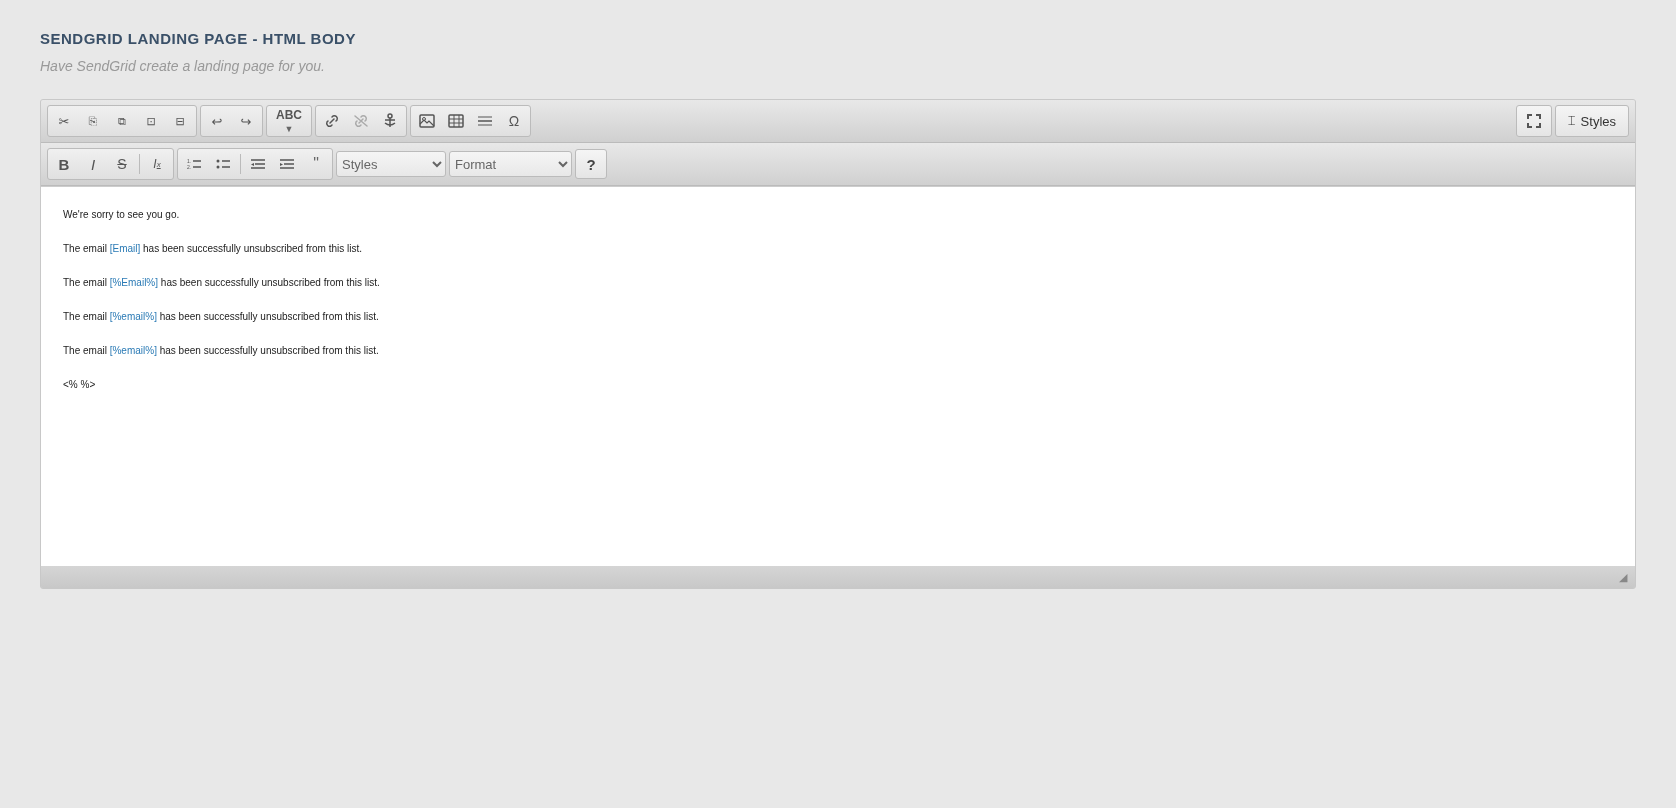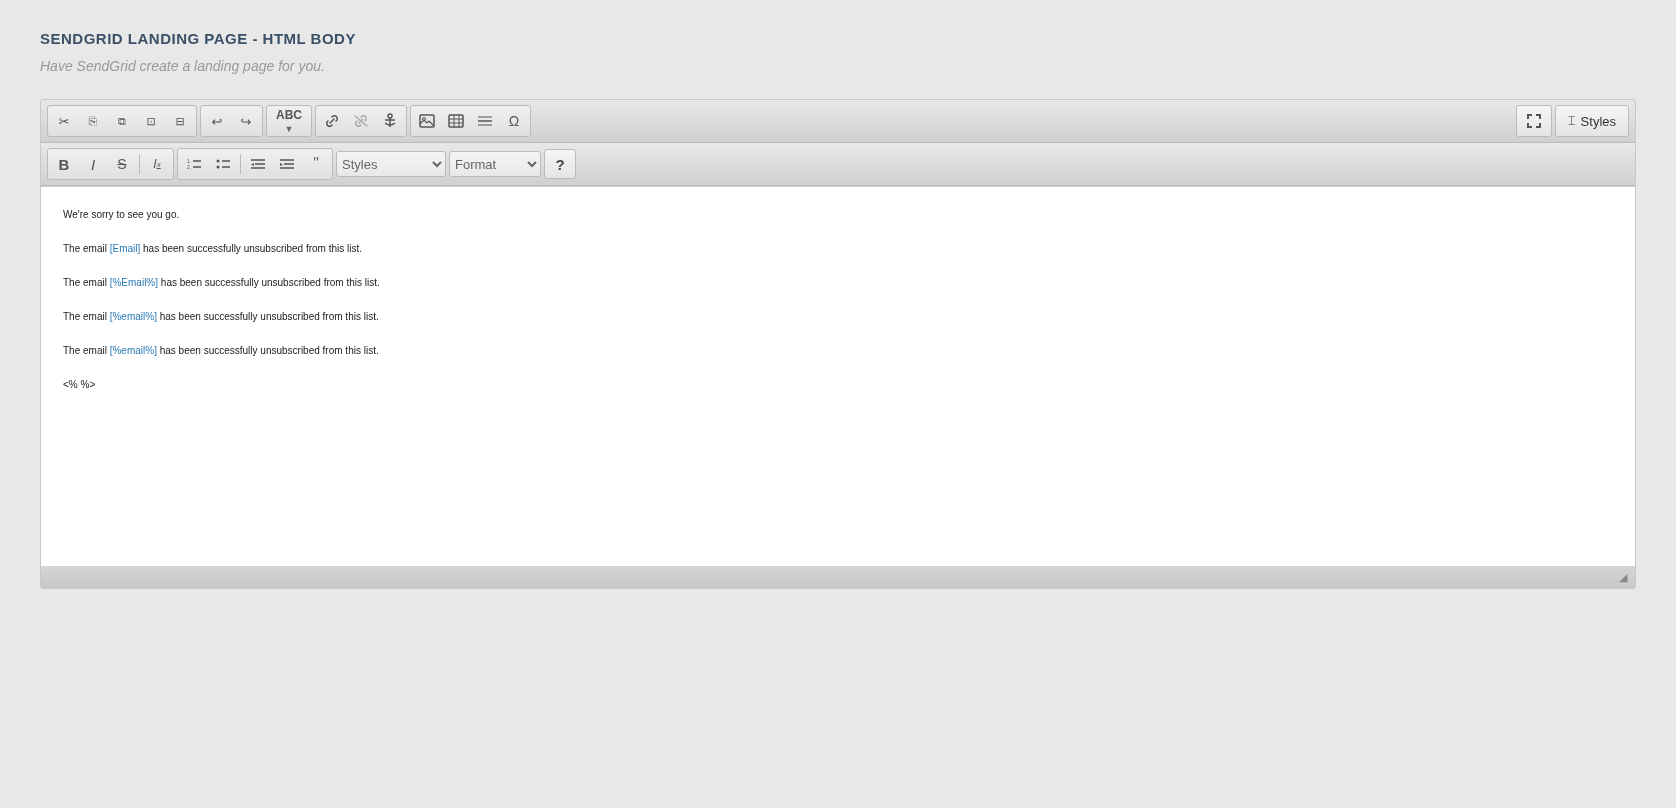--- a/index.html
+++ b/index.html
@@ -294,21 +294,21 @@
           <path d="M1 6l3 1.5-3 1.5z" fill="#555"></path>
         </svg>
       </button>
       <button class="toolbar-btn" title="Blockquote" style="font-size:16px;color:#666;">"</button>
     </div>
 
     <select class="toolbar-select" style="width:110px;">
       <option>Styles</option>
     </select>
 
-    <select class="toolbar-select" style="width:92px;">
+    <select class="toolbar-select" style="width:123px;">
       <option>Format</option>
     </select>
 
     <button class="toolbar-btn help-btn" title="Help">?</button>
 
   </div>
 
   <div class="editor-content" contenteditable="true" style="">
     <p>We're sorry to see you go.</p>
     <p>

